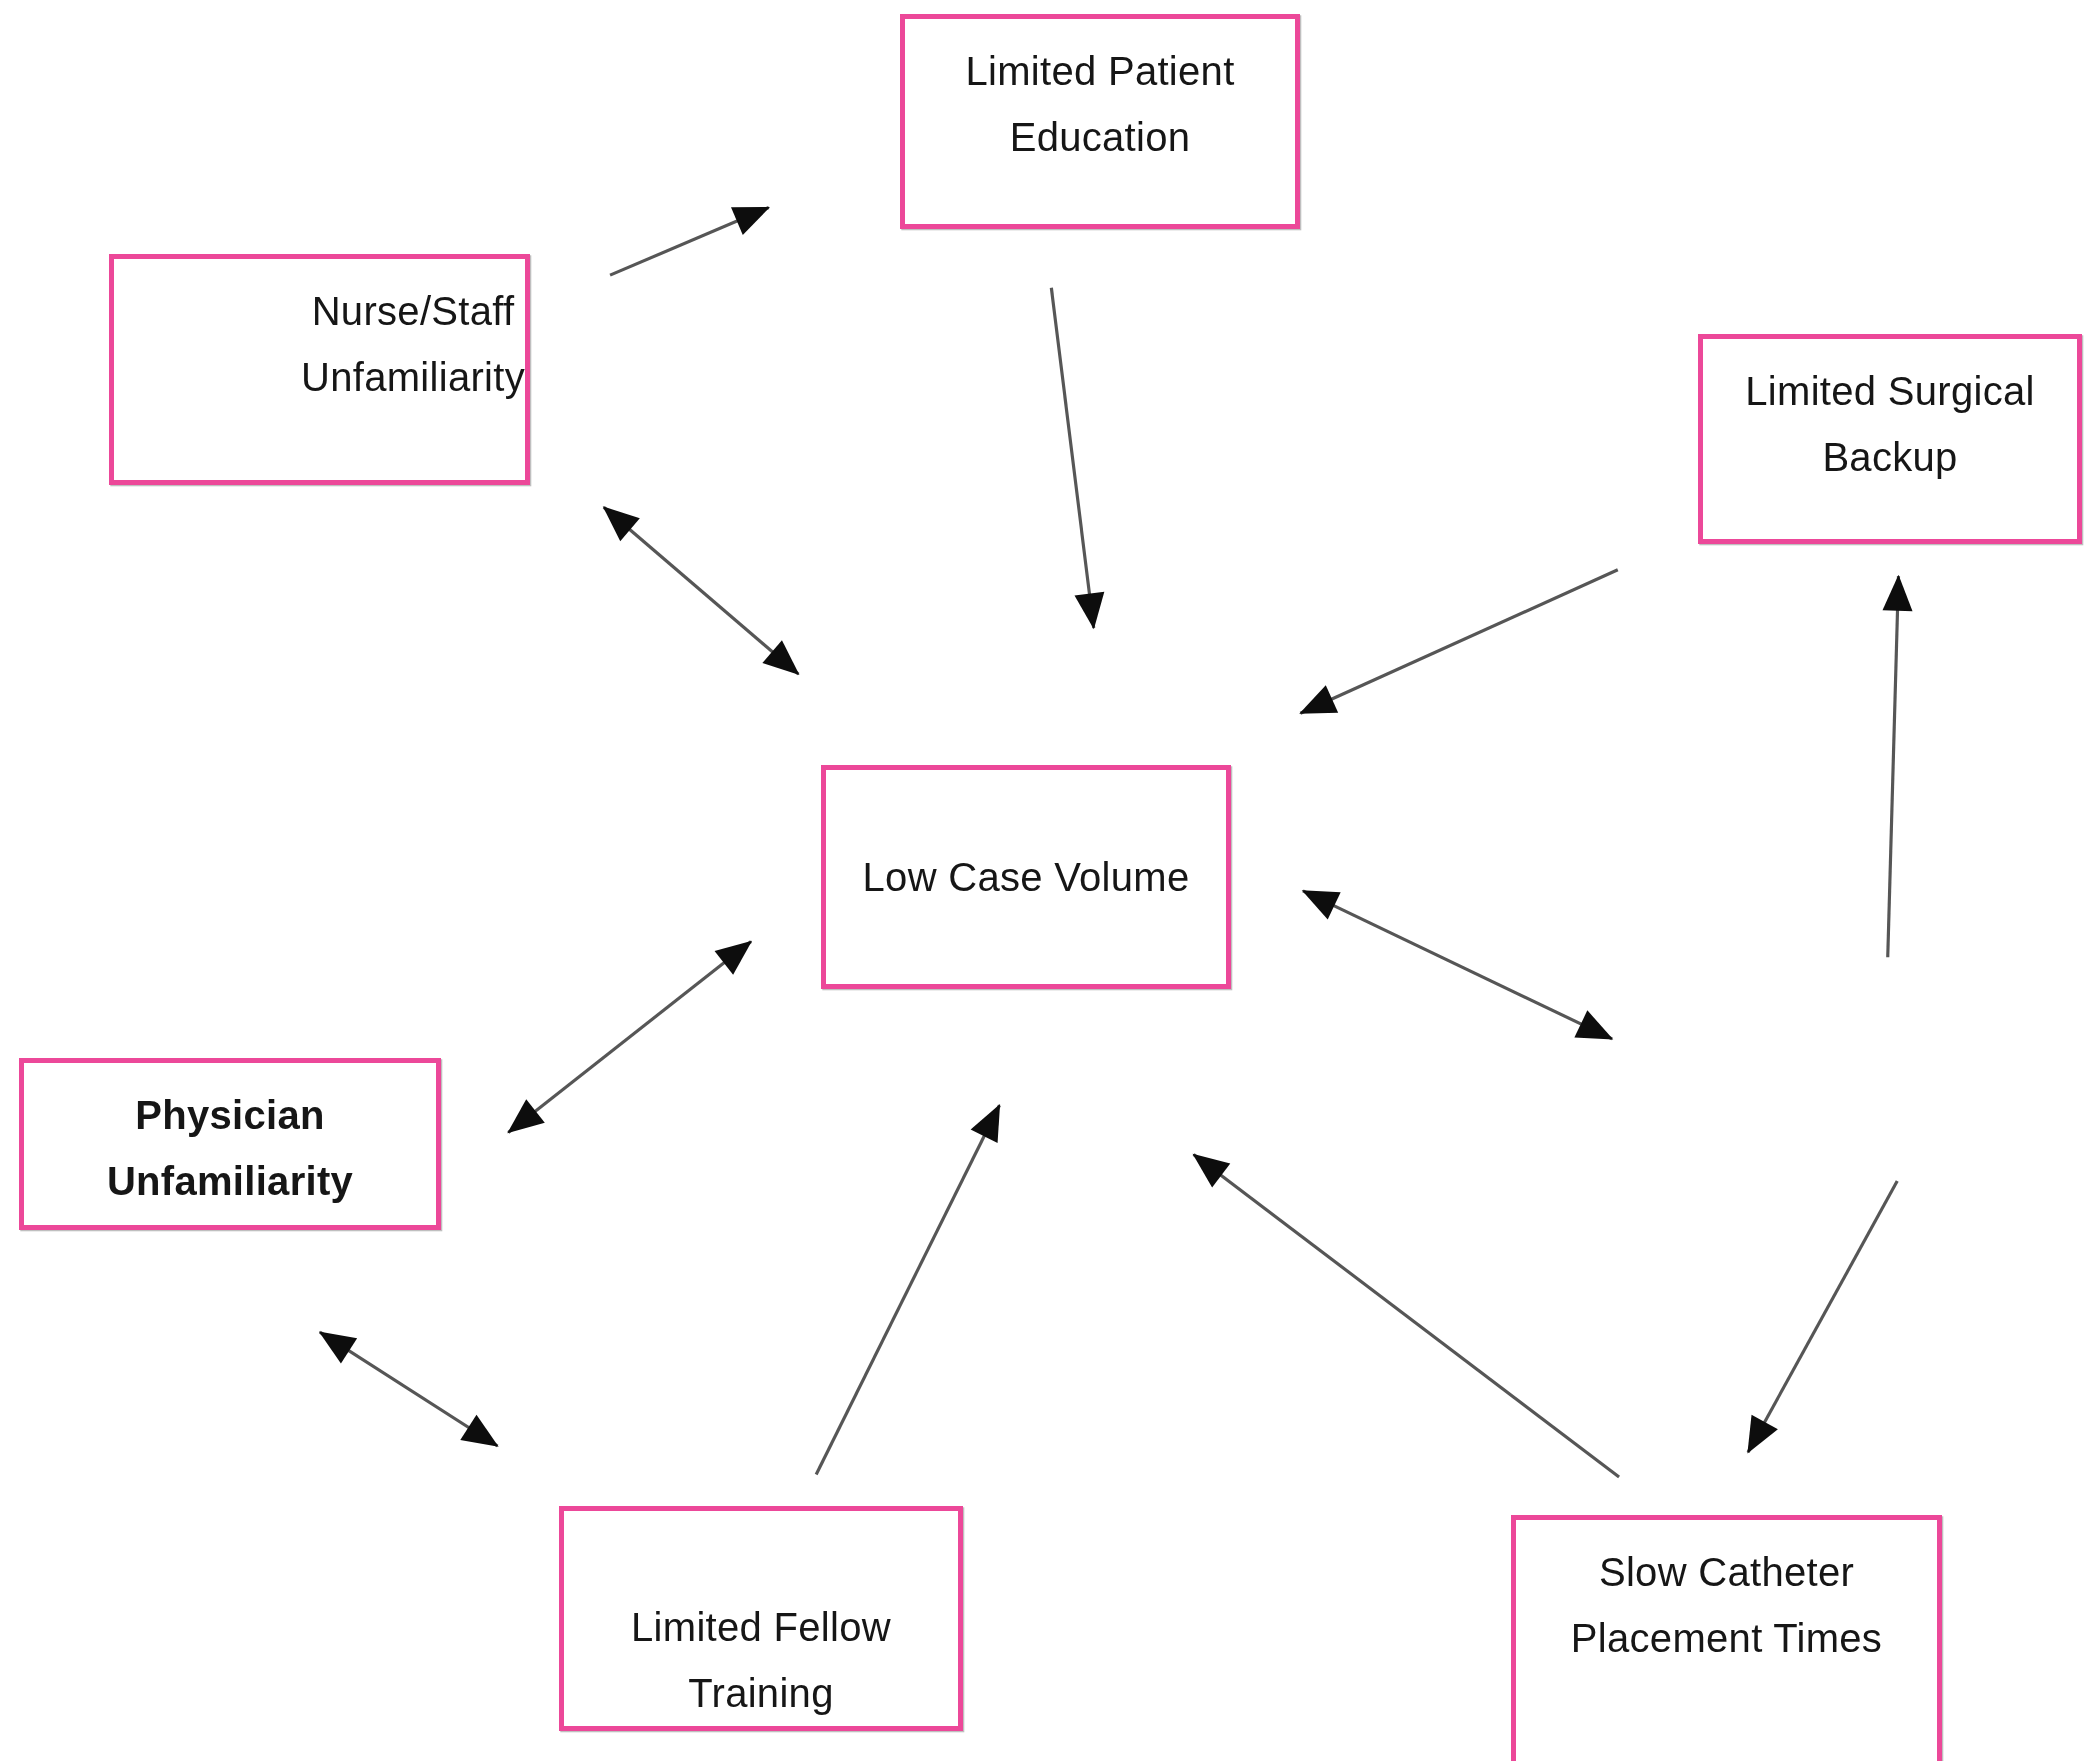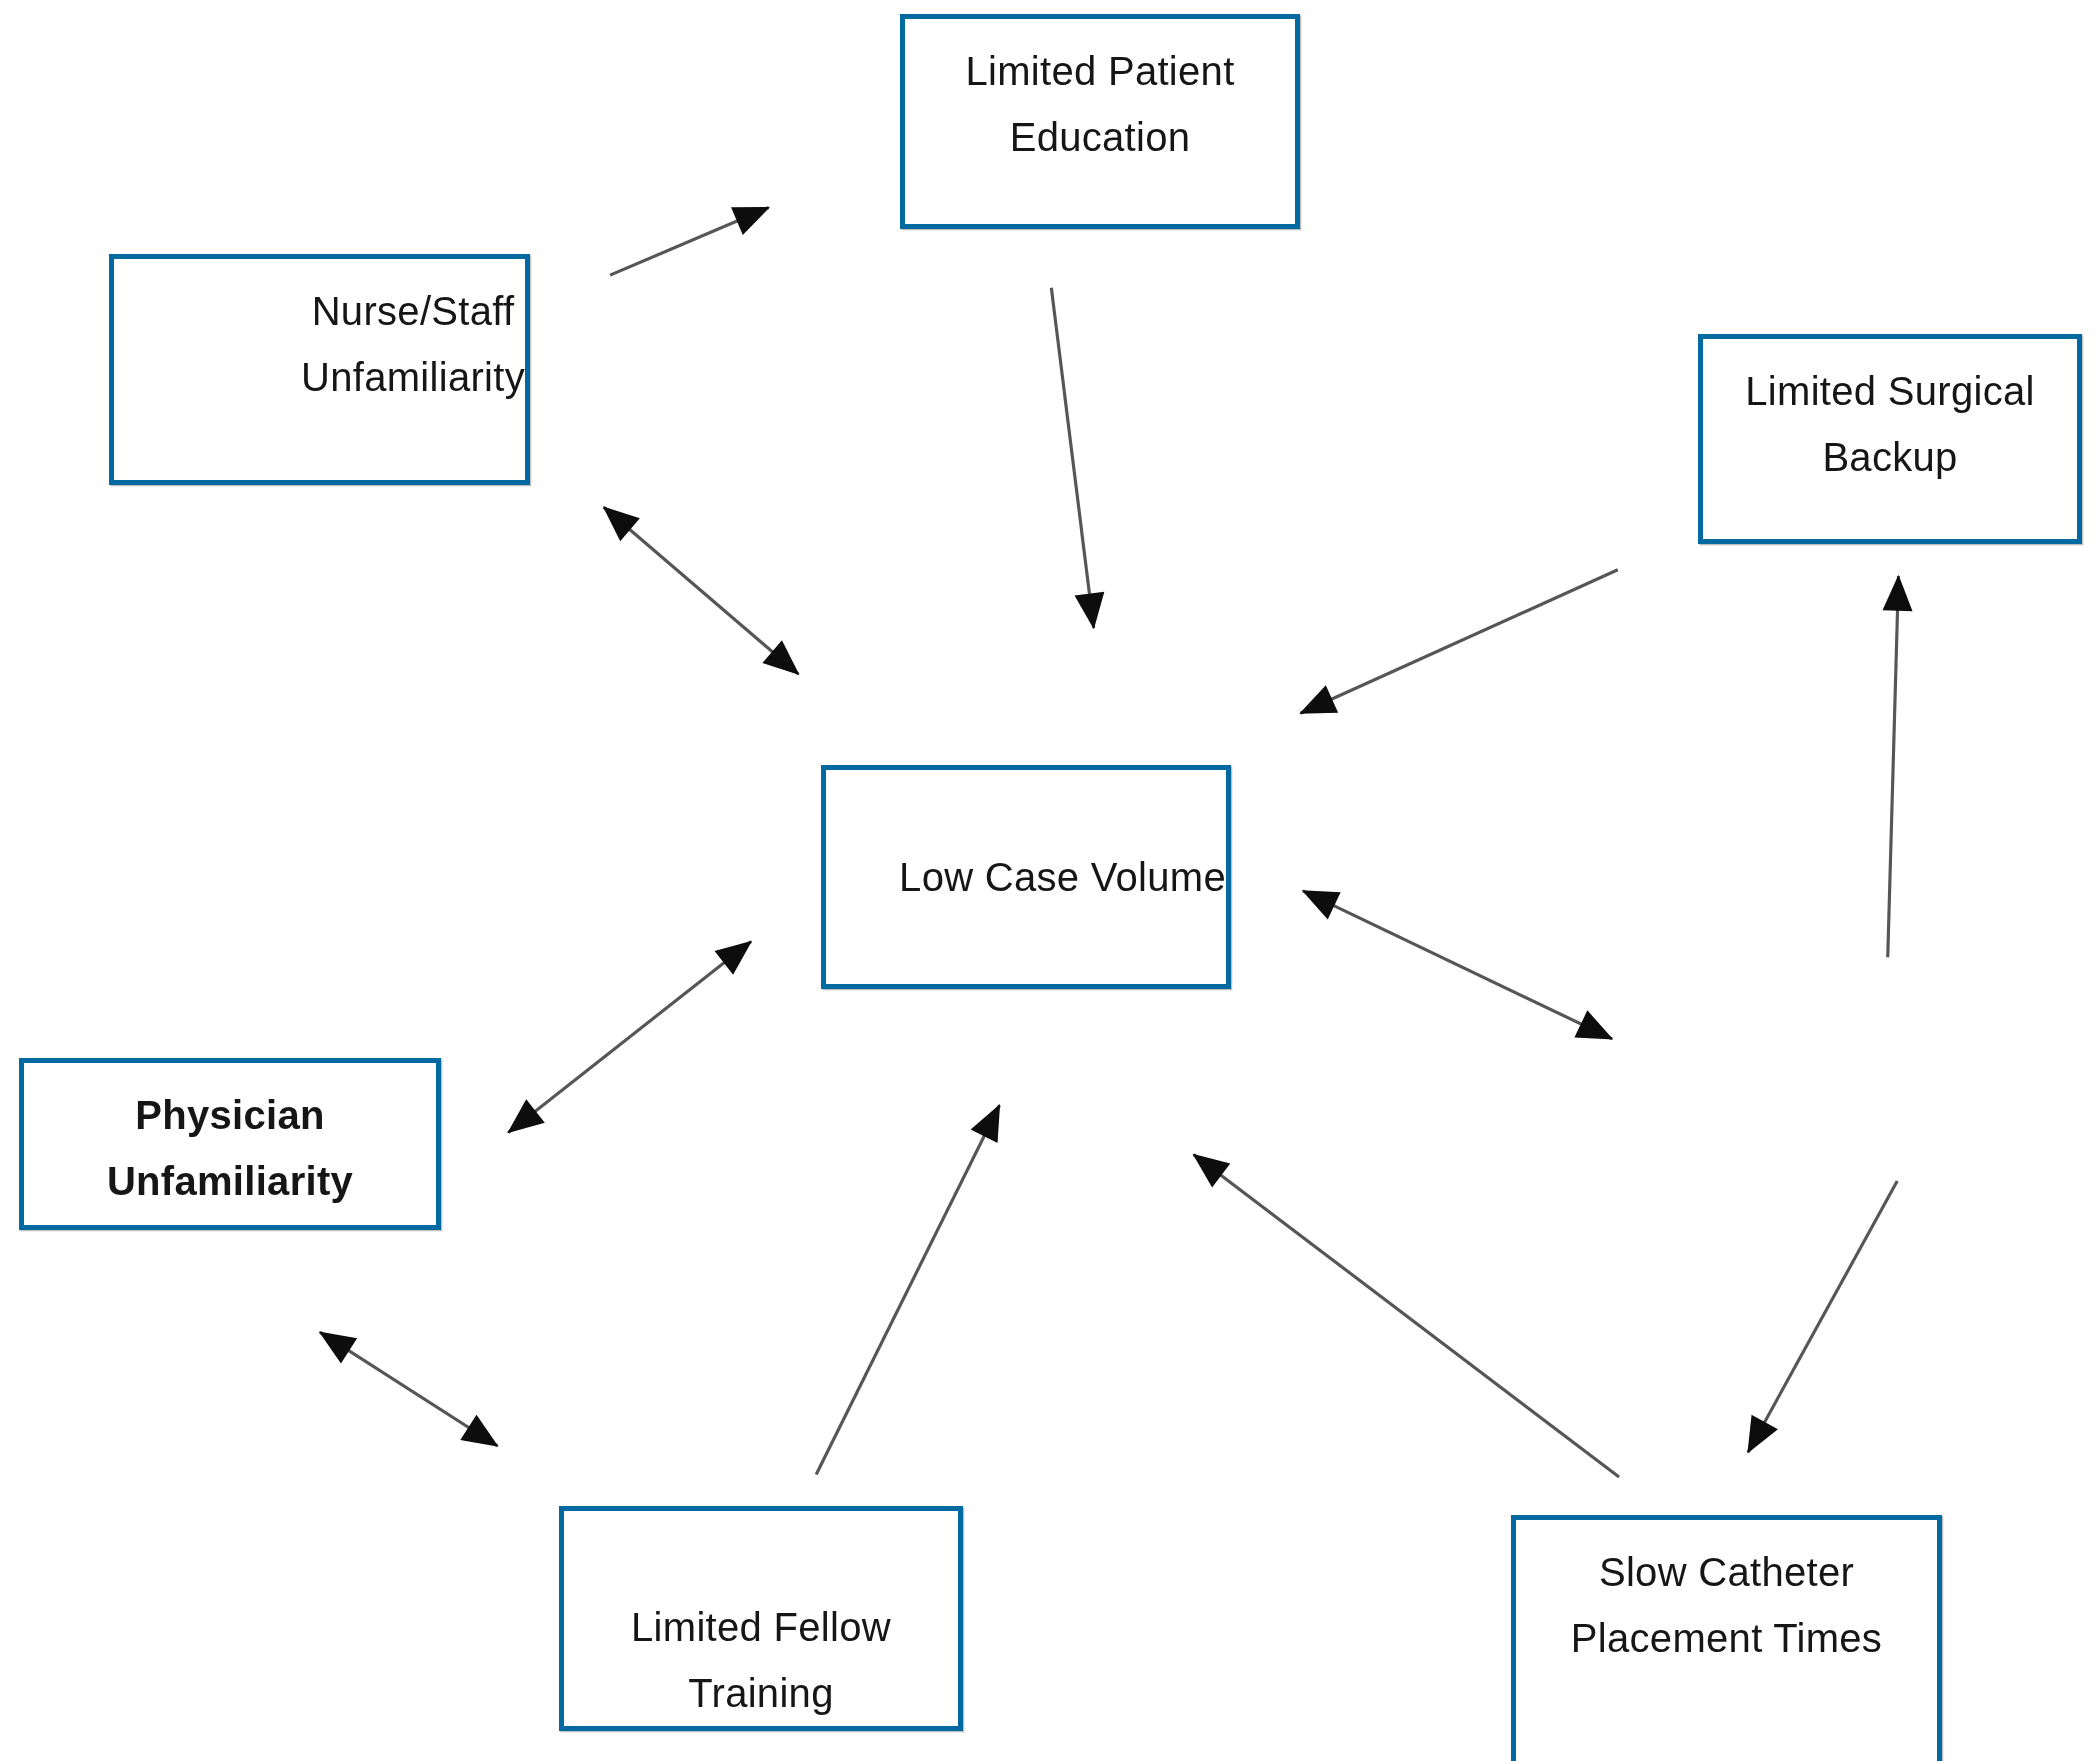--- a/index.html
+++ b/index.html
@@ -23,41 +23,40 @@
     height: 1761px;
     pointer-events: none;
   }
   #arrow-layer line {
     stroke: #565656;
     stroke-width: 5;
   }
   .node {
     position: absolute;
     box-sizing: border-box;
-    border: 5px solid #0369a1;
+    border: 5px solid #ec4899;
     background: #ffffff;
     display: flex;
     flex-direction: column;
     align-items: center;
     justify-content: flex-start;
     padding-top: 19px;
     box-shadow: 1.3px 1.3px 0 rgba(0,0,0,0.25);
   }
   .node .node-label {
     white-space: pre-line;
     text-align: center;
     color: #161616;
     font-size: 40px;
     line-height: 1.65;
     letter-spacing: 0.3px;
   }
   .node.center-v {
     justify-content: center;
     padding-top: 0;
-    align-items: flex-end;
   }
   
   #node-nurse-staff          { left: 109px;  top: 254px;  width: 421px; height: 231px; align-items: flex-end; }
   #node-patient-education    { left: 900px; top: 14px;   width: 400px; height: 215px; }
   #node-surgical-backup      { left: 1698px; top: 334px;  width: 384px; height: 210px; }
   #node-low-case-volume      { left: 821px; top: 765px; width: 410px; height: 224px; }
   #node-physician            { left: 19px;   top: 1058px; width: 422px; height: 172px; font-weight: bold; }
   #node-institutional        { left: 1656px; top: 952px; width: 419px; height: 210px; }
   #node-fellow-training      { left: 559px;  top: 1506px; width: 404px; height: 225px; justify-content: flex-end; }
   #node-slow-catheter        { left: 1511px; top: 1515px; width: 431px; height: 272px; }

